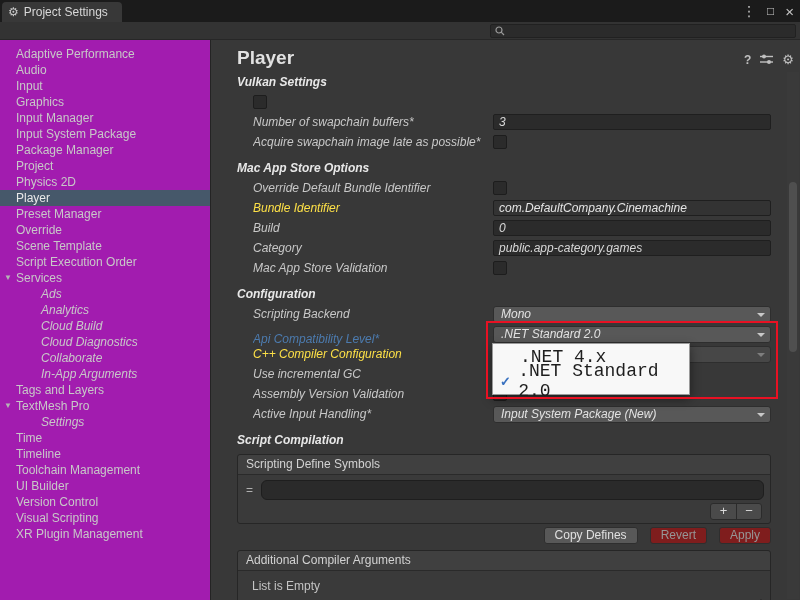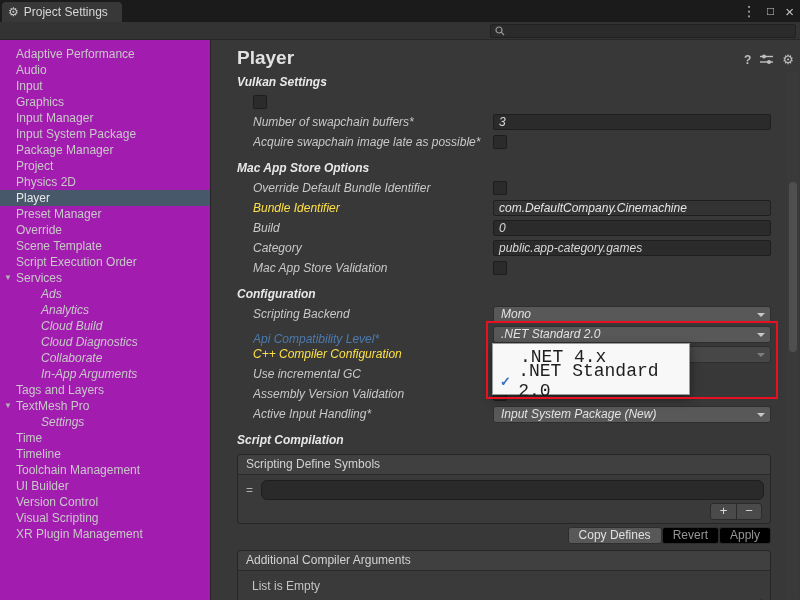--- a/index.html
+++ b/index.html
@@ -76,24 +76,24 @@
              border-bottom:1px solid #2a2a2a; color:#d2d2d2; border-radius:3px 3px 0 0; }
   .gb-body { padding:5px 6px 3px 6px; }
   .define-row { display:flex; align-items:center; gap:6px; }
   .handle { color:#b0b0b0; width:11px; text-align:center; }
   .define-input { flex:1; height:20px; background:#2a2a2a; border:1px solid #1e1e1e; border-radius:6px; }
   .gb-footer { display:flex; justify-content:flex-end; margin-top:3px; padding-right:2px; }
   .mini-toolbar { display:flex; background:#4a4a4a; border:1px solid #2b2b2b; border-radius:3px; overflow:hidden; }
   .mini-btn { width:25px; height:15px; line-height:13px; text-align:center; color:#dcdcdc; font-size:13px; }
   .mini-btn + .mini-btn { border-left:1px solid #2b2b2b; }
 
-  .btn-row { display:flex; justify-content:flex-end; gap:0; margin-top:3px; margin-bottom:6px; }
+  .btn-row { display:flex; justify-content:flex-end; gap:12px; margin-top:3px; margin-bottom:6px; }
   .btn { height:17px; padding:0 10px; background:#585858; border:1px solid #2e2e2e; border-radius:3px;
          color:#e0e0e0; line-height:15px; }
-  .btn.disabled { background:#000000; color:#969696; }
+  .btn.disabled { background:#7f1d1d; color:#969696; }
 
   .empty-label { height:20px; line-height:20px; padding-left:8px; color:#c4c4c4; }
 
   
   .popup { position:absolute; left:492px; top:343px; width:198px; background:#f8f8f8;
            border:1px solid #9a9a9a; box-shadow:0 4px 10px rgba(0,0,0,0.45); z-index:50; padding:1px 0; }
   .pp-item { height:24px; display:flex; align-items:center; color:#1e1e1e; }
   .pp-check { width:27px; text-align:center; color:var(--check,#3a72c0); font-size:13px; font-weight:bold; }
   .pp-label { font-size:18px;font-family:Liberation Mono, monospace; }
 

